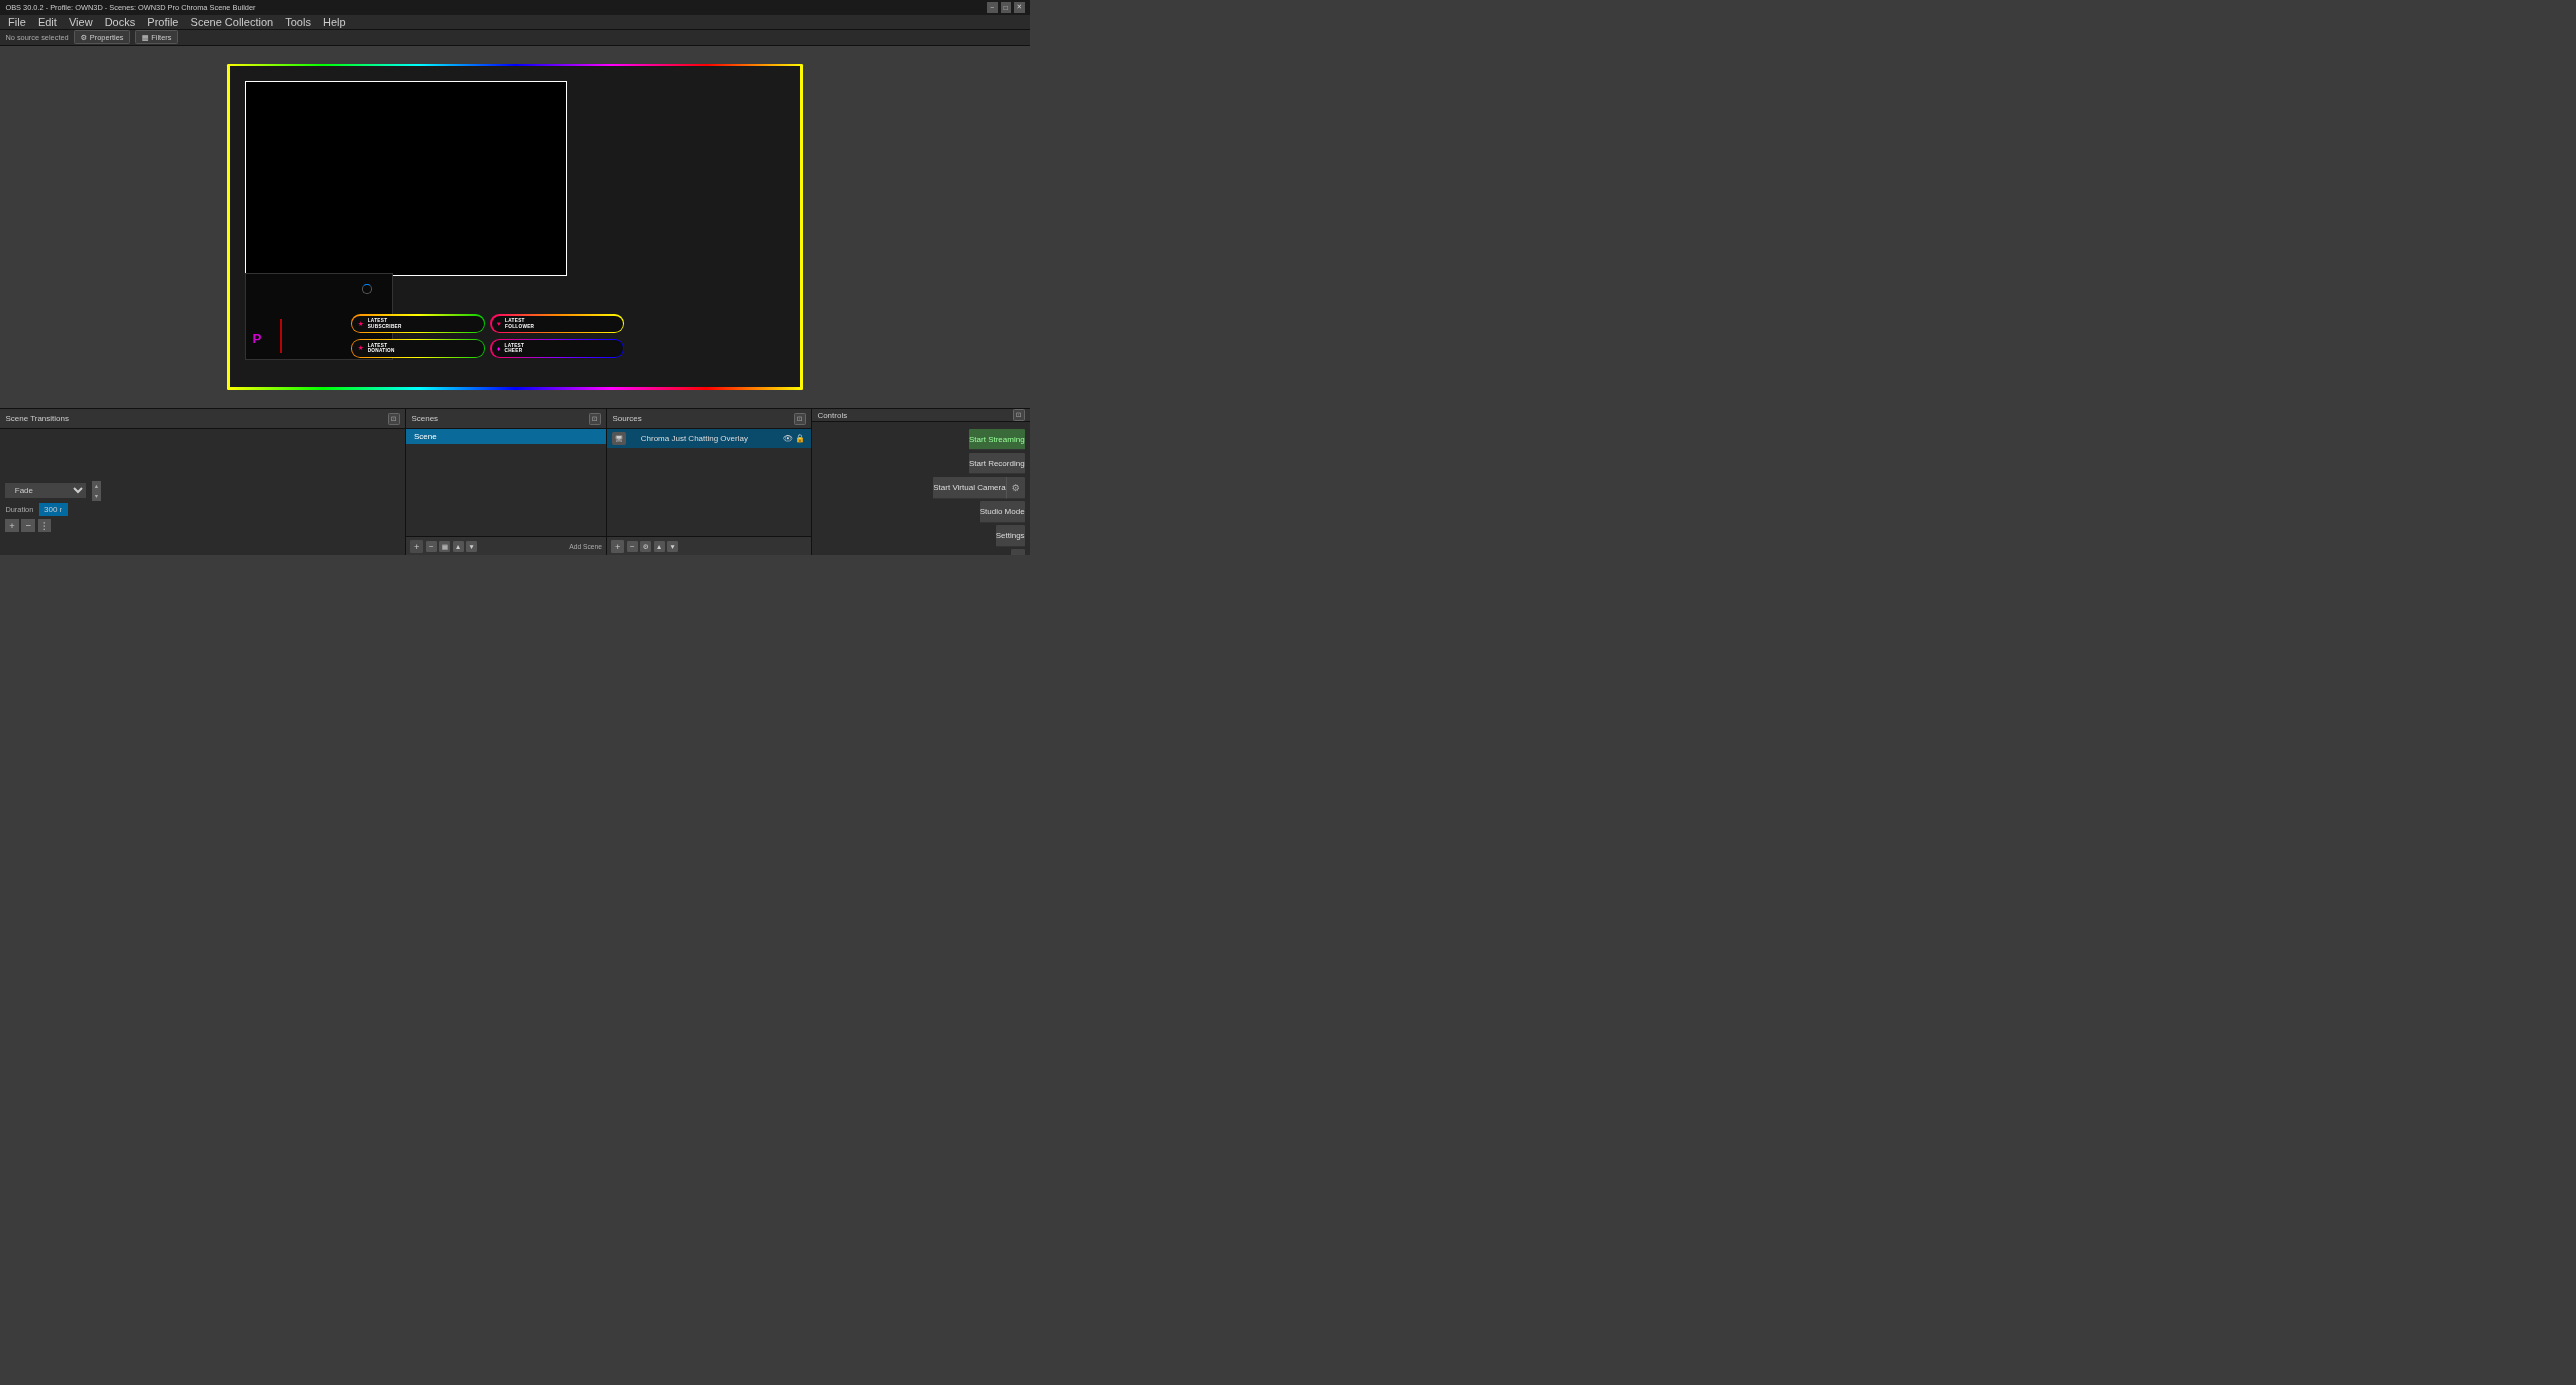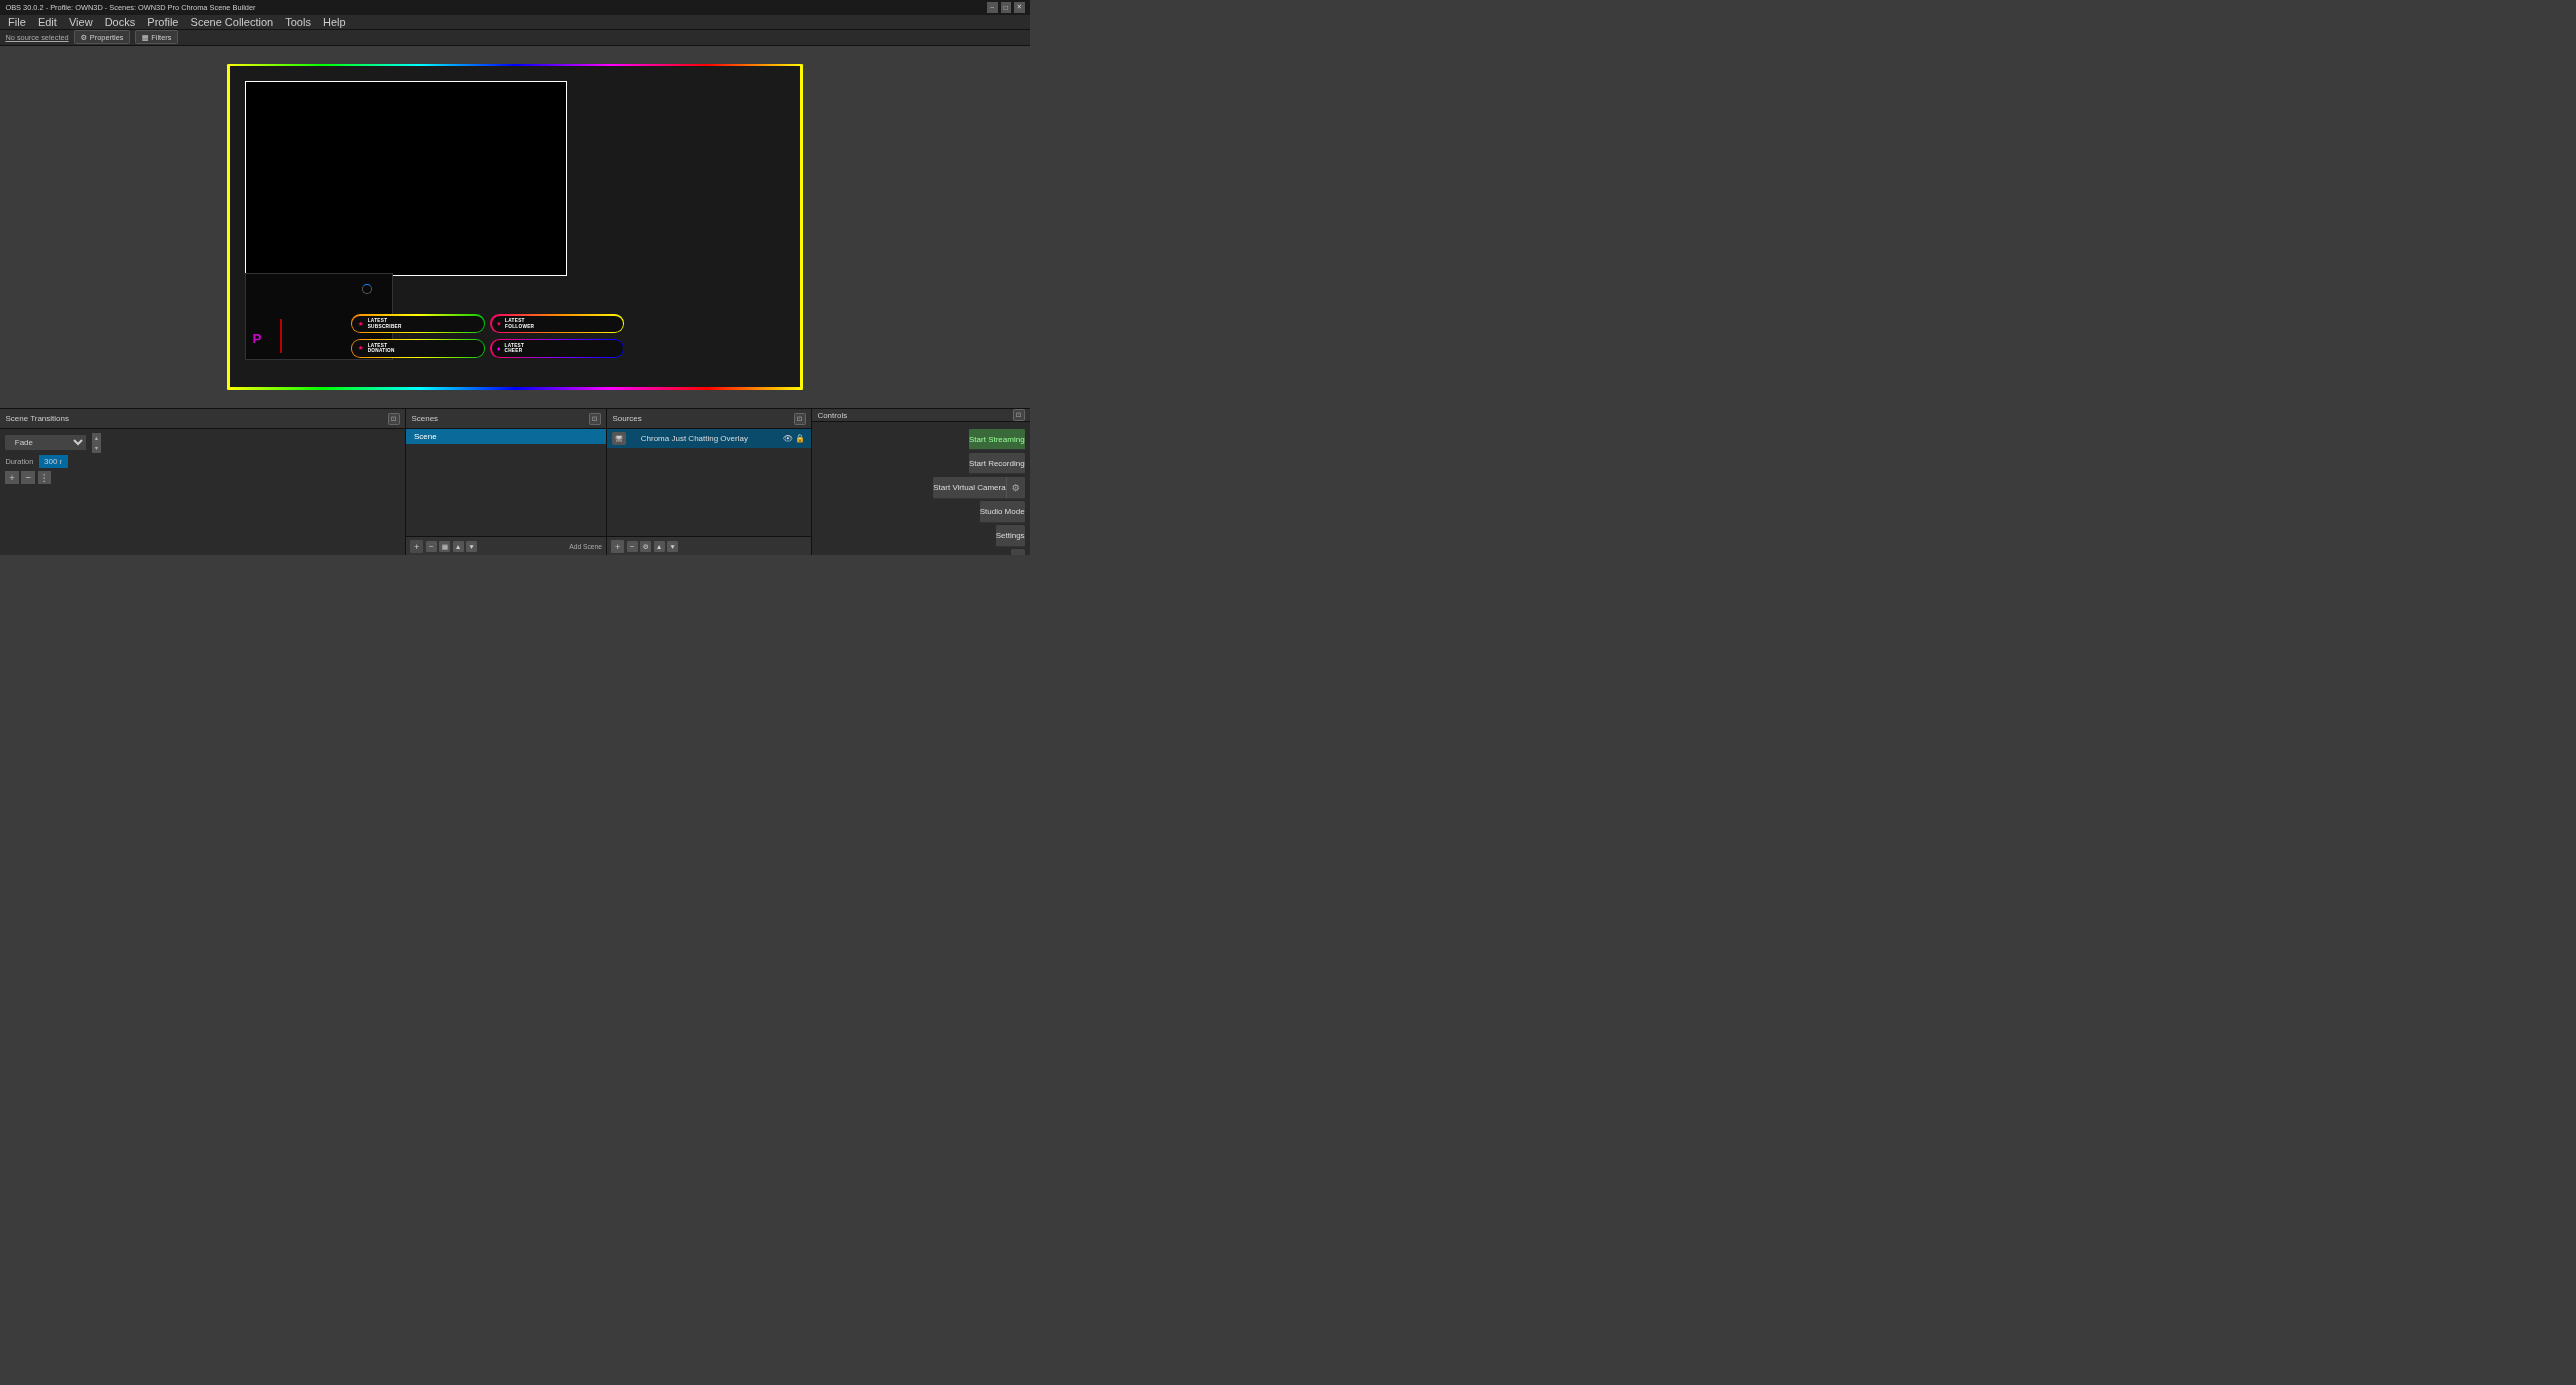--- a/index.html
+++ b/index.html
@@ -189,20 +189,21 @@
       flex: 1;
       display: flex;
       flex-direction: column;
       padding: 4px 5.4px;
     }
     #transition-name-row {
       display: flex;
       align-items: center;
       gap: 5.4px;
       margin-bottom: 2.7px;
+      margin-top: 48px;
     }
     #transition-name {
       background: #444;
       border: none;
       color: #ccc;
       padding: 2px 5.4px;
       font-size: 8px;
       width: 81px;
     }
     #transition-scroll {
@@ -424,21 +425,21 @@
     
     #source-selector-bar {
       height: 16px;
       background: #2b2b2b;
       display: flex;
       align-items: center;
       padding: 0 5.4px;
       gap: 5.4px;
       border-bottom: 0.7px solid #111;
     }
-    #no-source-label { font-size: 7.4px; color: #aaa; text-decoration: underline; }
+    #no-source-label { font-size: 7.4px; color: #aaa; }
     .selector-btn {
       padding: 1.3px 5.4px;
       font-size: 7.4px;
       background: #3a3a3a;
       border: 0.7px solid #555;
       color: #ccc;
       cursor: pointer;
       display: flex;
       align-items: center;
       gap: 2.7px;

